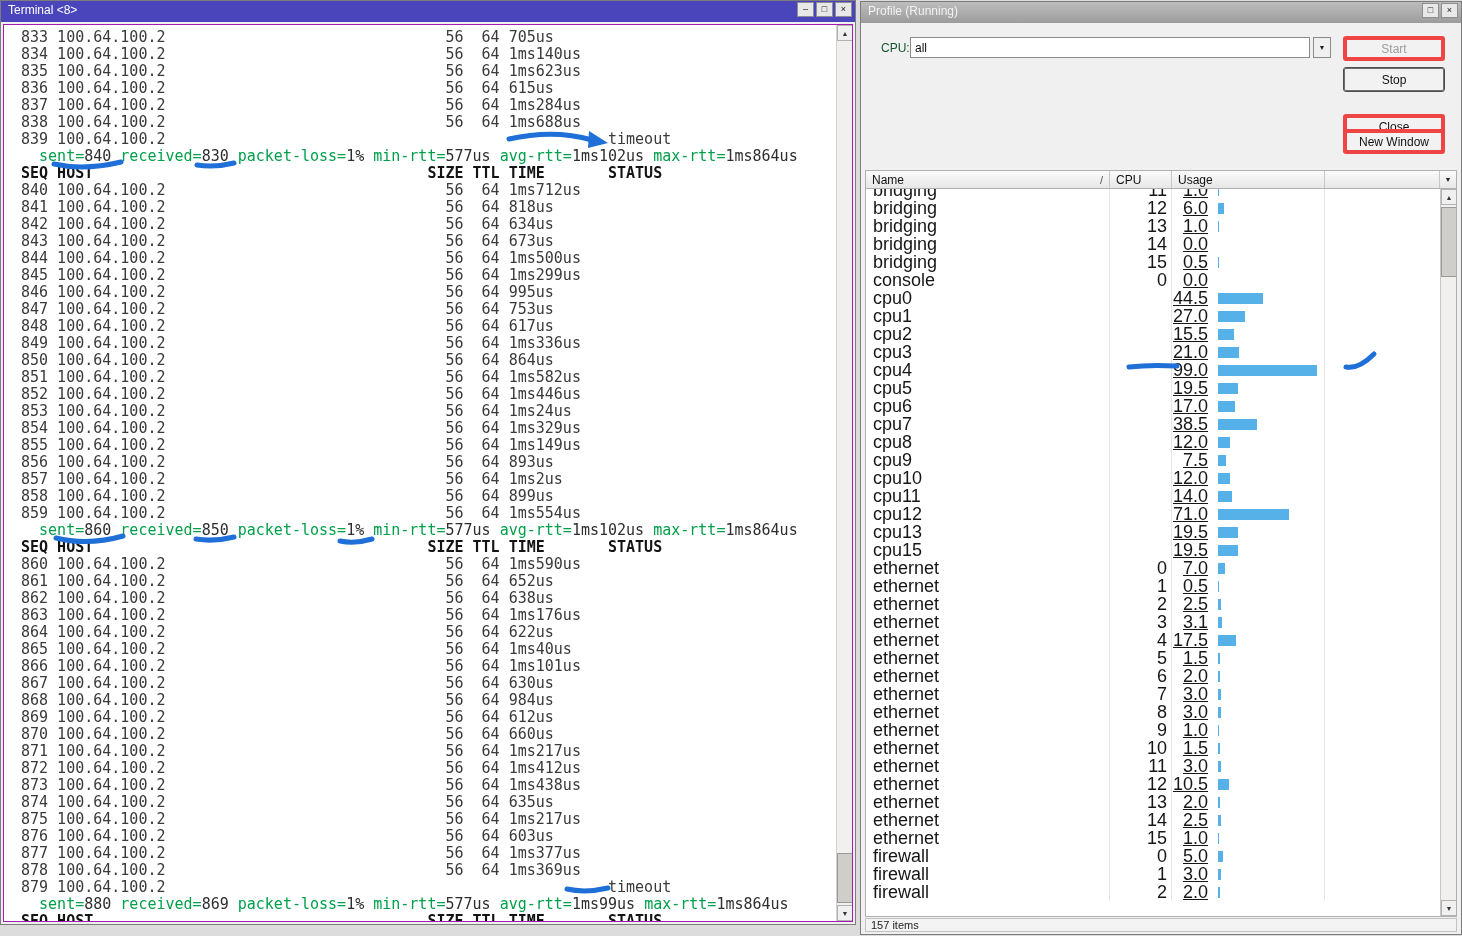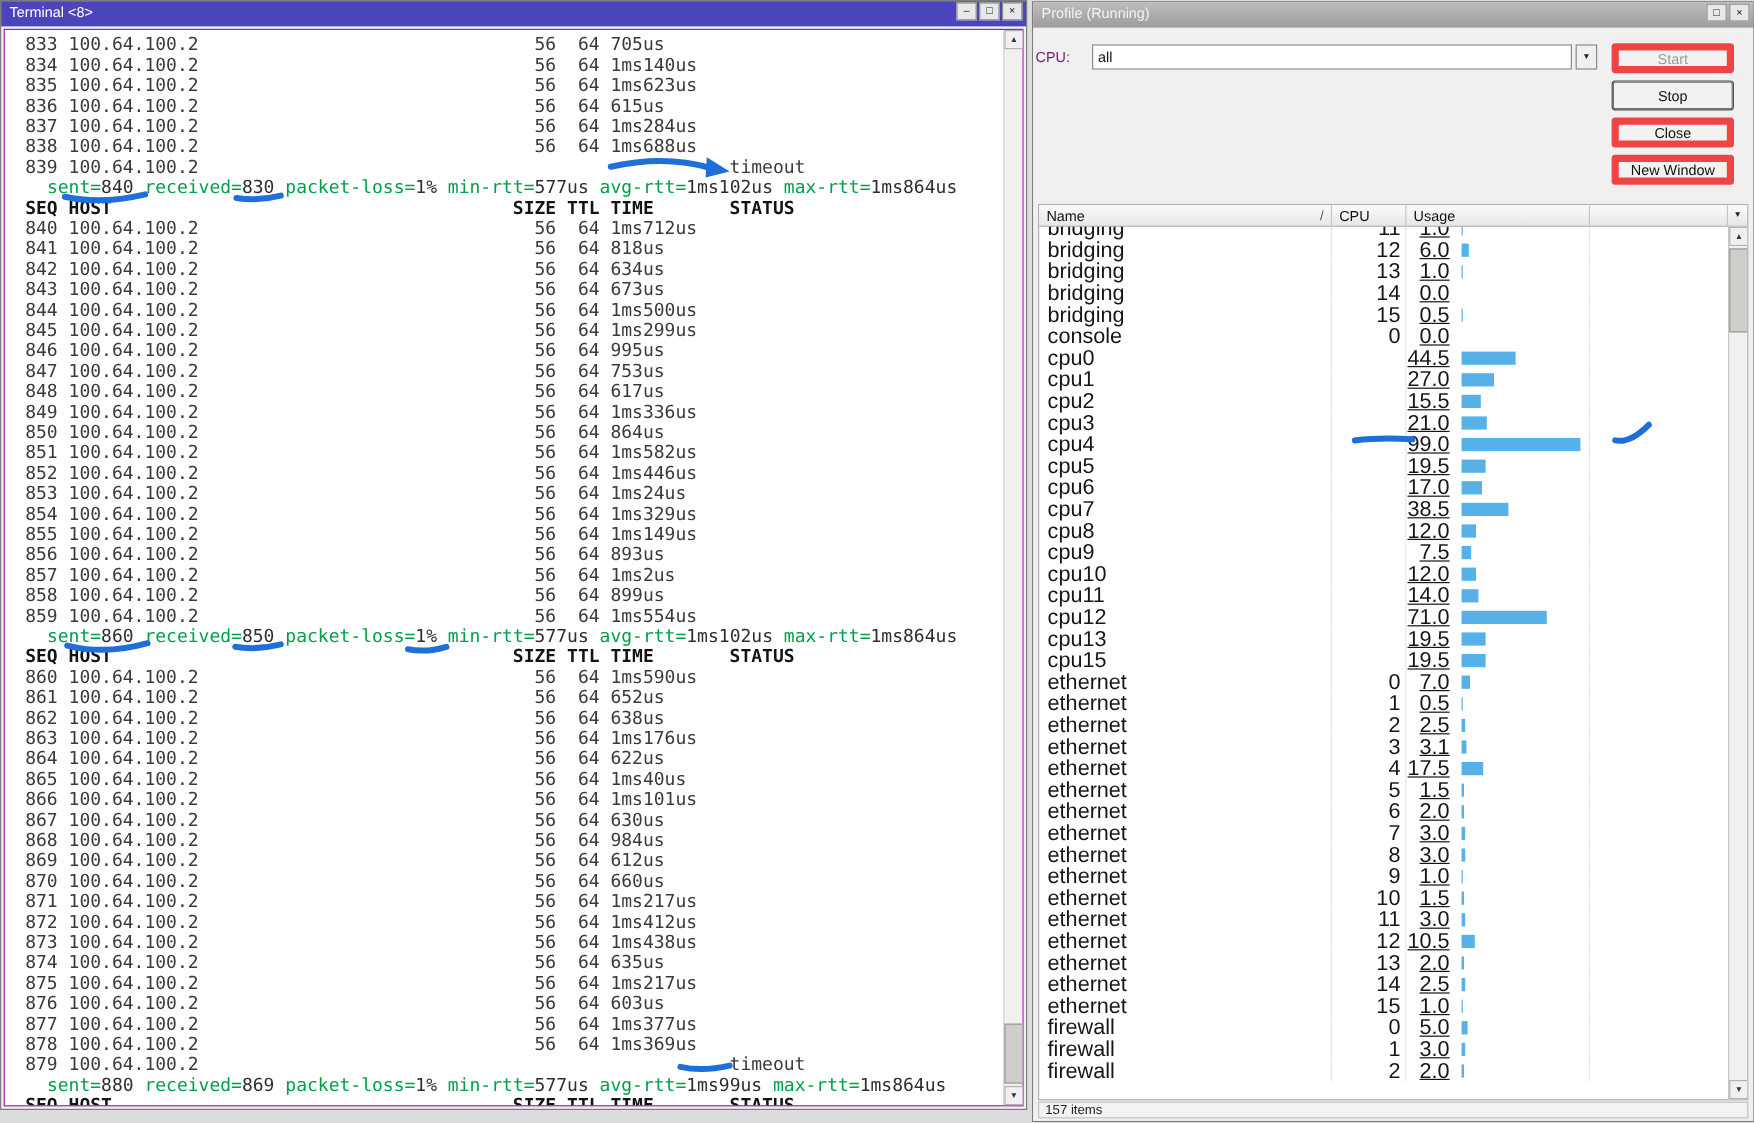--- a/index.html
+++ b/index.html
@@ -64,37 +64,37 @@
   }
 
   
   #prof-win { left: 860px; top: 1px; width: 602px; height: 934px; }
   #prof-win .titlebar {
     background: linear-gradient(#bdbdbd, #9c9c9c);
     color: #f2f2f2;
   }
   .prof-body { position: absolute; top: 22px; left: 0; right: 0; bottom: 0; background: #f0f0f0; }
 
-  .cpu-label { position: absolute; left: 2px; top: 17px; color: #701a75; }
+  .cpu-label { position: absolute; left: 20px; top: 17px; color: #14532d; }
   .combo {
     position: absolute; left: 49px; top: 13px; width: 400px; height: 21px;
     background: #ffffff; border: 1px solid #8a8a8a;
     font-family: "Liberation Sans", sans-serif; font-size: 12px;
     padding: 0 4px; color: #111;
   }
   .combo-arrow {
     position: absolute; left: 452px; top: 13px; width: 18px; height: 21px;
     background: #f0f0f0; border: 1px solid #8a8a8a;
     display: flex; align-items: center; justify-content: center;
     font-size: 7px; color: #222; cursor: pointer;
   }
 
   .pbtn {
     position: absolute; right: 16px; width: 102px; height: 25px;
-    background: #f2f2f2; border: 6px solid #ef4444; border-radius: 3px;
+    background: #f2f2f2; border: 4px solid #ef4444; border-radius: 3px;
     font-family: "Liberation Sans", sans-serif; font-size: 12px; color: #111;
     cursor: pointer;
   }
   .pbtn.disabled { color: #9c9c9c; }
   .pbtn.default { border: 1px solid #4d4d4d; box-shadow: inset 0 0 0 1px #6e6e6e; }
 
   .ptable {
     position: absolute; left: 4px; right: 4px; top: 146px; bottom: 17px;
     background: #ffffff; border: 1px solid #b0b0b0; overflow: hidden;
   }
@@ -172,21 +172,21 @@
     <span class="tbtn">□</span>
     <span class="tbtn">×</span>
   </div>
   <div class="prof-body">
     <span class="cpu-label">CPU:</span>
     <input class="combo" readonly="" value="all" style="">
     <span class="combo-arrow">▼</span>
 
     <button class="pbtn disabled" style="top:12px">Start</button>
     <button class="pbtn default" style="top:43px">Stop</button>
-    <button class="pbtn" style="top:74px">Close</button>
+    <button class="pbtn" style="top:90px">Close</button>
     <button class="pbtn" style="top:105px">New Window</button>
 
     <div class="ptable">
       <div class="phead">
         <span class="phc name">
           <span>Name</span>
           <span class="sortglyph">/</span>
         </span>
         <span class="phc cpu">
           <span>CPU</span>

